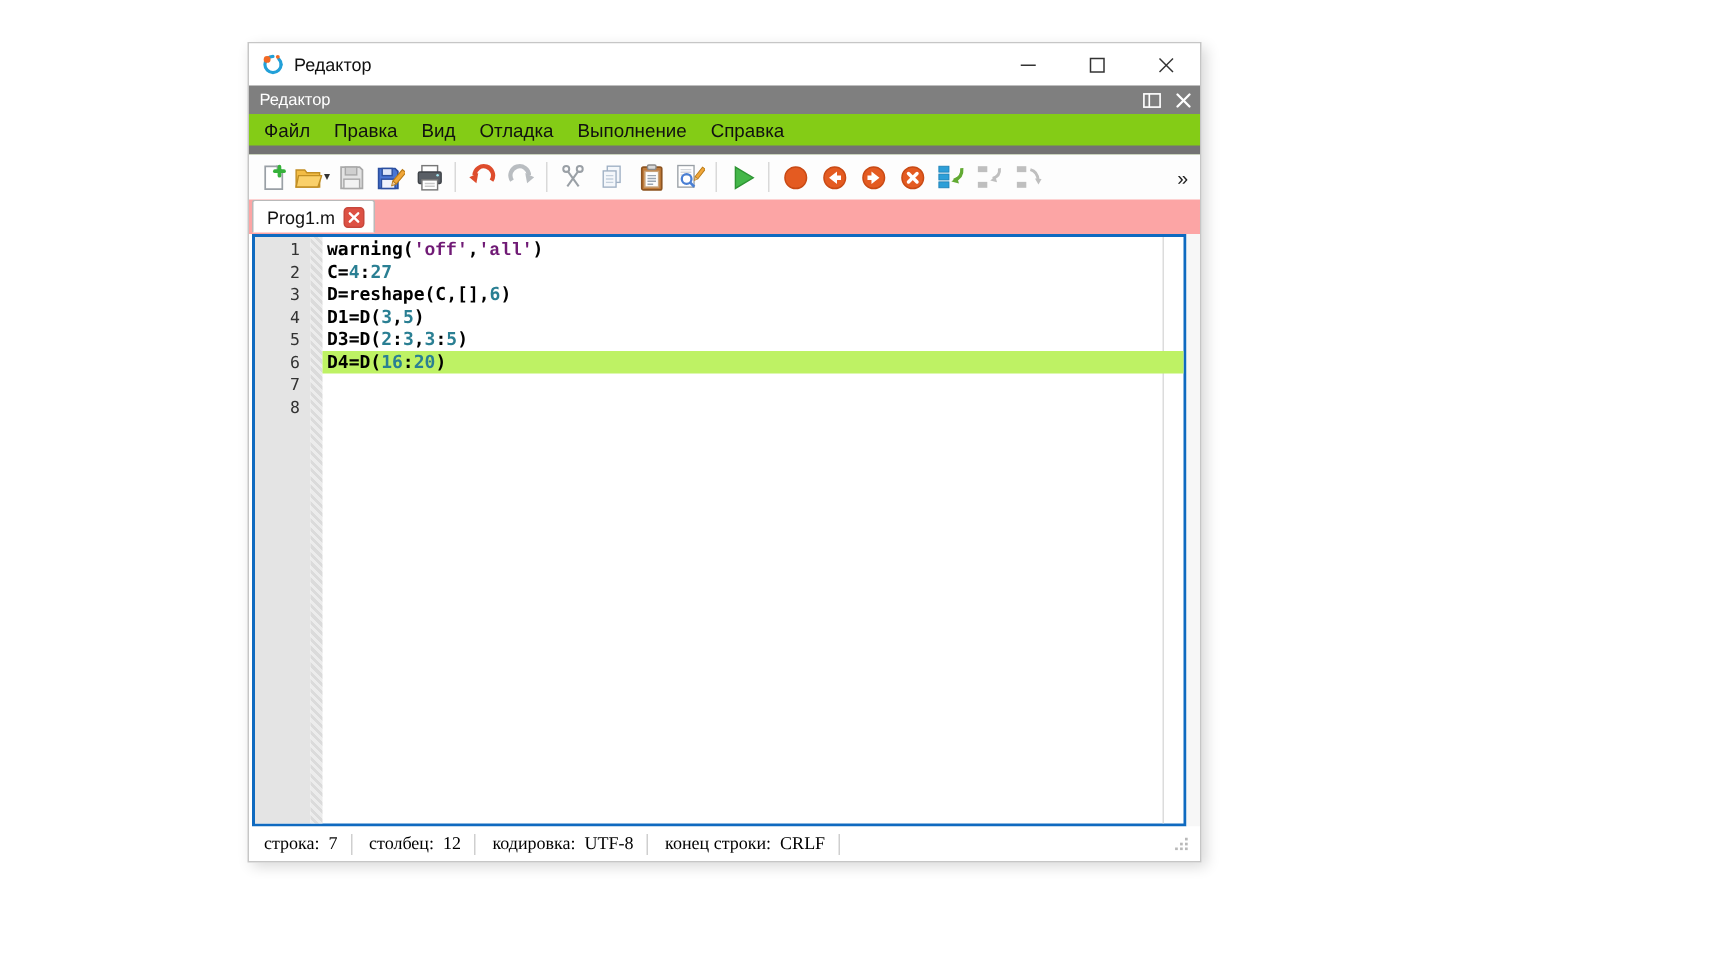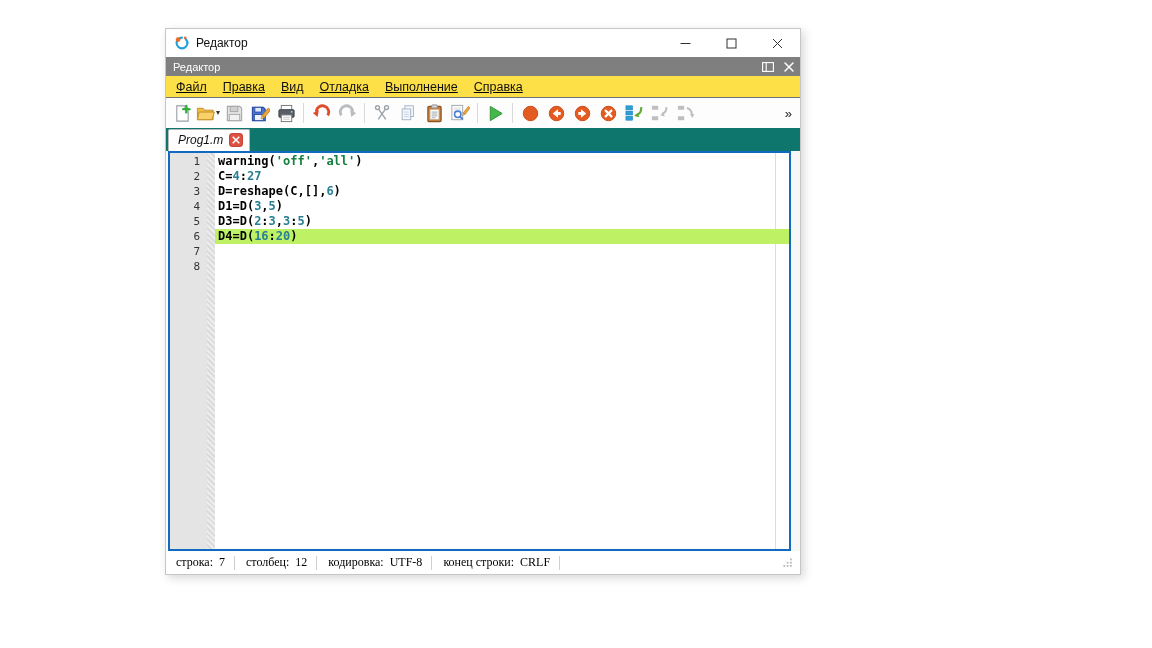--- a/index.html
+++ b/index.html
@@ -18,48 +18,48 @@
   .titlebar{height:28px;display:flex;align-items:center;background:#fff;padding-left:8px;flex:0 0 auto;}
   .titlebar .app-title{font-size:12px;color:#111;margin-left:6px;}
   .win-controls{margin-left:auto;display:flex;height:100%;}
   .win-btn{width:46px;height:100%;display:flex;align-items:center;justify-content:center;cursor:default;}
   
   .dockbar{height:19px;background:#7f7f7f;display:flex;align-items:center;padding:0 6px 0 7px;flex:0 0 auto;}
   .dockbar .dock-title{color:#fff;font-size:11px;}
   .dock-btns{margin-left:auto;display:flex;align-items:center;gap:10px;}
   .dock-btn{display:flex;align-items:center;justify-content:center;}
   
-  .menubar{height:21px;display:flex;align-items:center;background:#fde047;padding-left:2px;flex:0 0 auto;border-bottom:1px solid #737373;text-decoration:underline;}
+  .menubar{height:21px;display:flex;align-items:center;background:#84cc16;padding-left:2px;flex:0 0 auto;border-bottom:6px solid #737373;}
   .menu-item{font-size:12.5px;color:#111;padding:2px 8px;cursor:default;}
   
   .toolbar{height:30px;display:flex;align-items:center;background:#fdfdfd;padding:0 6px 0 3px;flex:0 0 auto;}
   .tb-btn{height:26px;min-width:26px;display:flex;align-items:center;justify-content:center;border-radius:3px;}
   .tb-btn .tb-ic{display:flex;align-items:center;justify-content:center;}
   .tb-caret{font-size:8px;color:#333;margin-left:1px;line-height:1;}
   .tb-sep{width:1px;height:20px;background:#d9d9d9;margin:0 4px;flex:0 0 auto;}
   .tb-overflow{margin-left:auto;font-size:13px;color:#222;padding-right:2px;}
   
-  .tabbar{height:23px;background:#0f766e;display:flex;align-items:center;padding-left:2px;flex:0 0 auto;font-style:italic;}
+  .tabbar{height:23px;background:#fca5a5;display:flex;align-items:flex-start;padding-left:2px;flex:0 0 auto;}
   .tab{height:21px;display:flex;align-items:center;gap:6px;padding:0 6px 0 9px;background:#fff;
        border:1px solid #b9b9b9;border-bottom:none;border-radius:2px 2px 0 0;font-size:12px;color:#111;}
   .tab-close{width:14px;height:14px;background:#dd5144;border:1px solid #c7473c;border-radius:3px;
        display:flex;align-items:center;justify-content:center;box-sizing:border-box;}
   
   .editor-row{flex:1;display:flex;min-height:0;padding-left:2px;}
   .editor{flex:1;display:flex;border:2px solid #0f6ac0;background:#fff;min-width:0;}
   .gutter{width:37px;background:#e4e4e4;padding-top:1px;flex:0 0 auto;
           font-family:"DejaVu Sans Mono",monospace;font-size:11px;color:#333;text-align:right;}
   .gutter-num{height:15px;line-height:15px;padding-right:7px;}
   .hatch{width:8px;flex:0 0 auto;background:repeating-linear-gradient(45deg,#ececec 0 2px,#dbdbdb 2px 4px);}
   .code{flex:1;position:relative;padding-top:1px;font-family:"DejaVu Sans Mono",monospace;
         font-size:12px;font-weight:600;min-width:0;}
   .code-line{height:15px;line-height:15px;white-space:pre;padding-left:3px;position:relative;z-index:1;}
   .code-line.hl{background:#bef264;}
   .tok-d{color:#000;}
-  .tok-s{color:#15803d;}
+  .tok-s{color:#701a75;font-family:Liberation Mono, monospace;}
   .tok-n{color:#2a7f93;}
   .tok-k{color:#4048c8;}
   .longline-marker{position:absolute;top:0;bottom:0;right:13px;width:1px;background:#dcdcdc;z-index:0;}
   .v-strip{width:9px;background:#f7f7f7;flex:0 0 auto;}
   
   .statusbar{height:23px;display:flex;align-items:center;background:#fff;font-size:12px;color:#000;
              padding:0 8px 0 8px;flex:0 0 auto;font-family:Liberation Serif, serif;}
   .sb-group{display:flex;align-items:center;}
   .sb-label{padding:0 3px 0 2px;}
   .sb-value{padding:0 9px 0 3px;}

